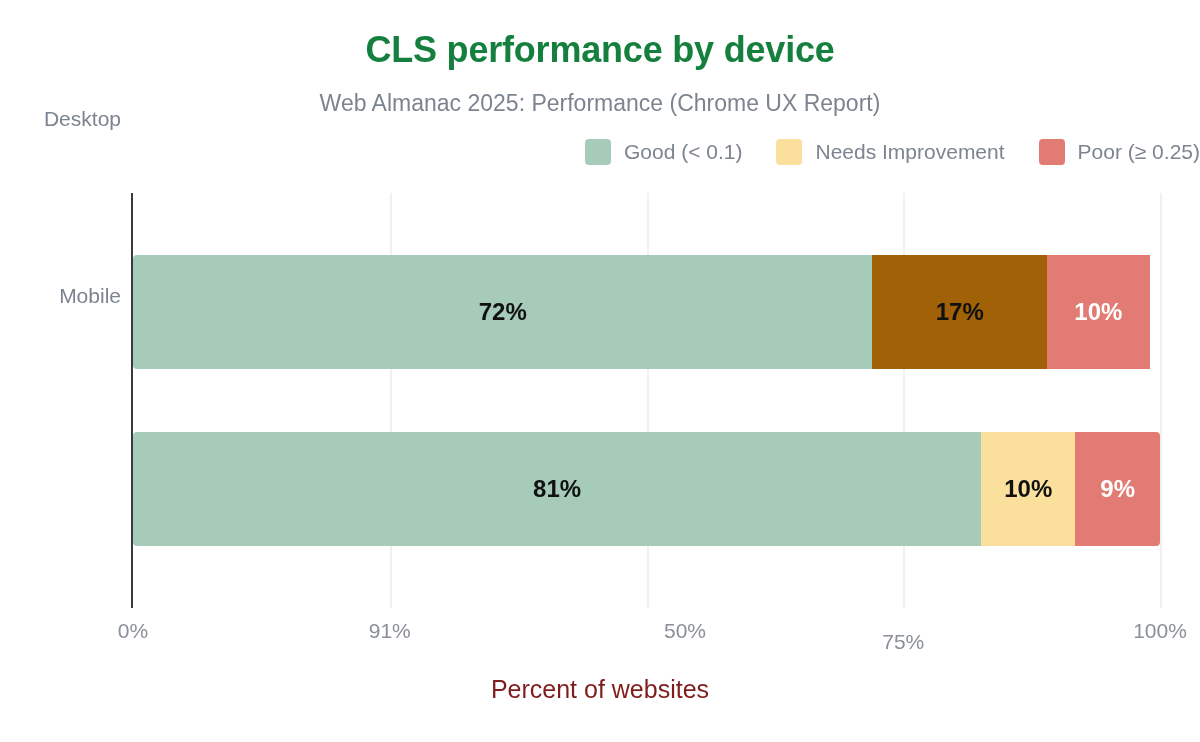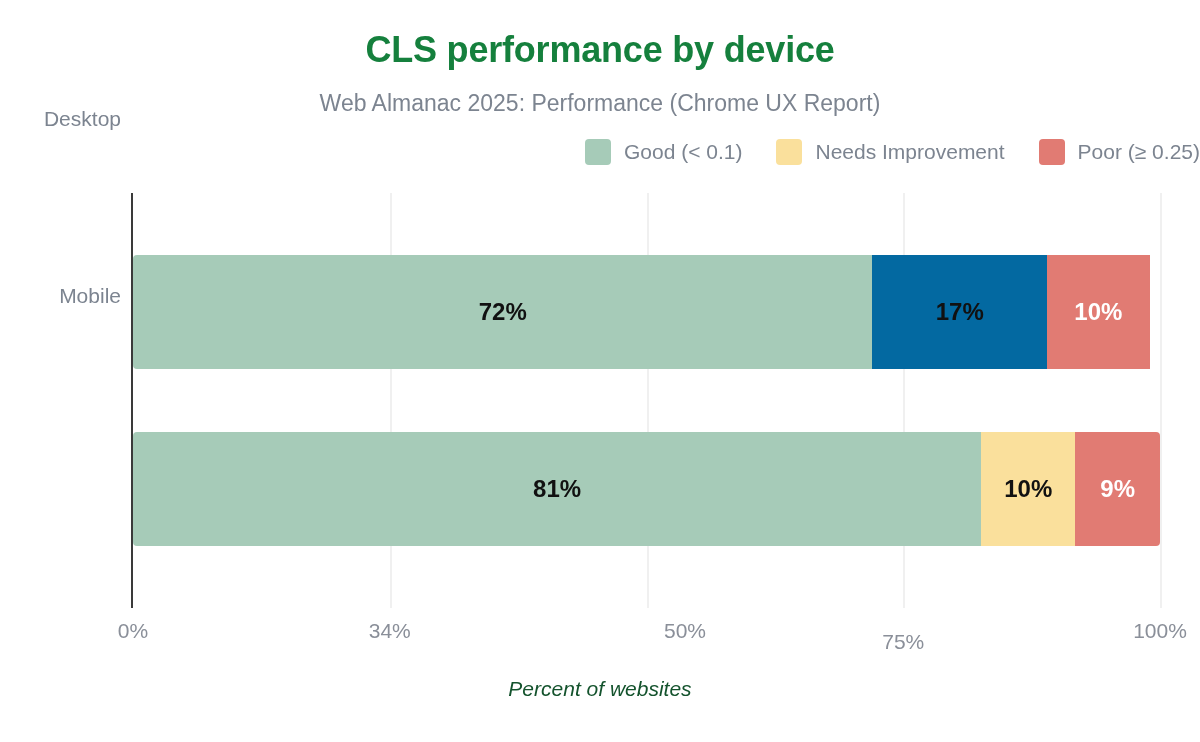--- a/index.html
+++ b/index.html
@@ -154,24 +154,23 @@
     font-size: 21px;
     color: #8a8f99;
     line-height: 26px;
   }
   .xaxis-title {
     position: absolute;
     top: 676px;
     left: 0;
     width: 1200px;
     text-align: center;
-    font-size: 21px;
-    color: #14532d;
-    line-height: 26px;
-    font-style: italic;
+    font-size: 25px;
+    color: #7f1d1d;
+    line-height: 26px;
   }
 </style>
 </head>
 <body>
 
 <div class="chart-root">
 
   <div class="chart-title">CLS performance by device</div>
 
   <div class="chart-subtitle">Web Almanac 2025: Performance (Chrome UX Report)</div>
@@ -196,36 +195,36 @@
   <div class="plot">
     <div class="gridlines" id="gridlines">
         <div class="gridline" style="left: 256.75px;"></div>
         <div class="gridline" style="left: 513.5px;"></div>
         <div class="gridline" style="left: 770.25px;"></div>
         <div class="gridline" style="left: 1027px;"></div>
       </div>
 
     <div class="bar-row desktop" id="bar-row-desktop">
         <div class="segment dark-text" style="width: 739.44px; background: rgb(166, 203, 184); color: rgb(17, 17, 17);">72%</div>
-        <div class="segment dark-text" style="width: 174.59px; background: #0369a1; color: rgb(17, 17, 17);">17%</div>
+        <div class="segment dark-text" style="width: 174.59px; background: #a16207; color: rgb(17, 17, 17);">17%</div>
         <div class="segment light-text" style="width: 102.7px; background: rgb(225, 123, 115); color: rgb(255, 255, 255);">10%</div>
       </div>
     <div class="bar-row mobile" id="bar-row-mobile">
         <div class="segment dark-text" style="width: 926px; background: rgb(166, 203, 184); color: rgb(17, 17, 17);">81%</div>
         <div class="segment dark-text" style="width: 102.7px; background: rgb(250, 224, 156); color: rgb(17, 17, 17);">10%</div>
         <div class="segment light-text" style="width: 92.43px; background: rgb(225, 123, 115); color: rgb(255, 255, 255);">9%</div>
       </div>
   </div>
 
   <div class="cat-label desktop">Desktop</div>
   <div class="cat-label mobile">Mobile</div>
 
   <div id="xticks">
       <div class="xtick" style="left: 133px;">0%</div>
-      <div class="xtick" style="left: 389.75px;">34%</div>
+      <div class="xtick" style="left: 389.75px;">91%</div>
       <div class="xtick" style="left: 685px;">50%</div>
       <div class="xtick" style="left: 903.25px; margin-top: 11px;">75%</div>
       <div class="xtick" style="left: 1160px;">100%</div>
     </div>
 
   <div class="xaxis-title">Percent of websites</div>
 
 </div>
 
 </body></html>

